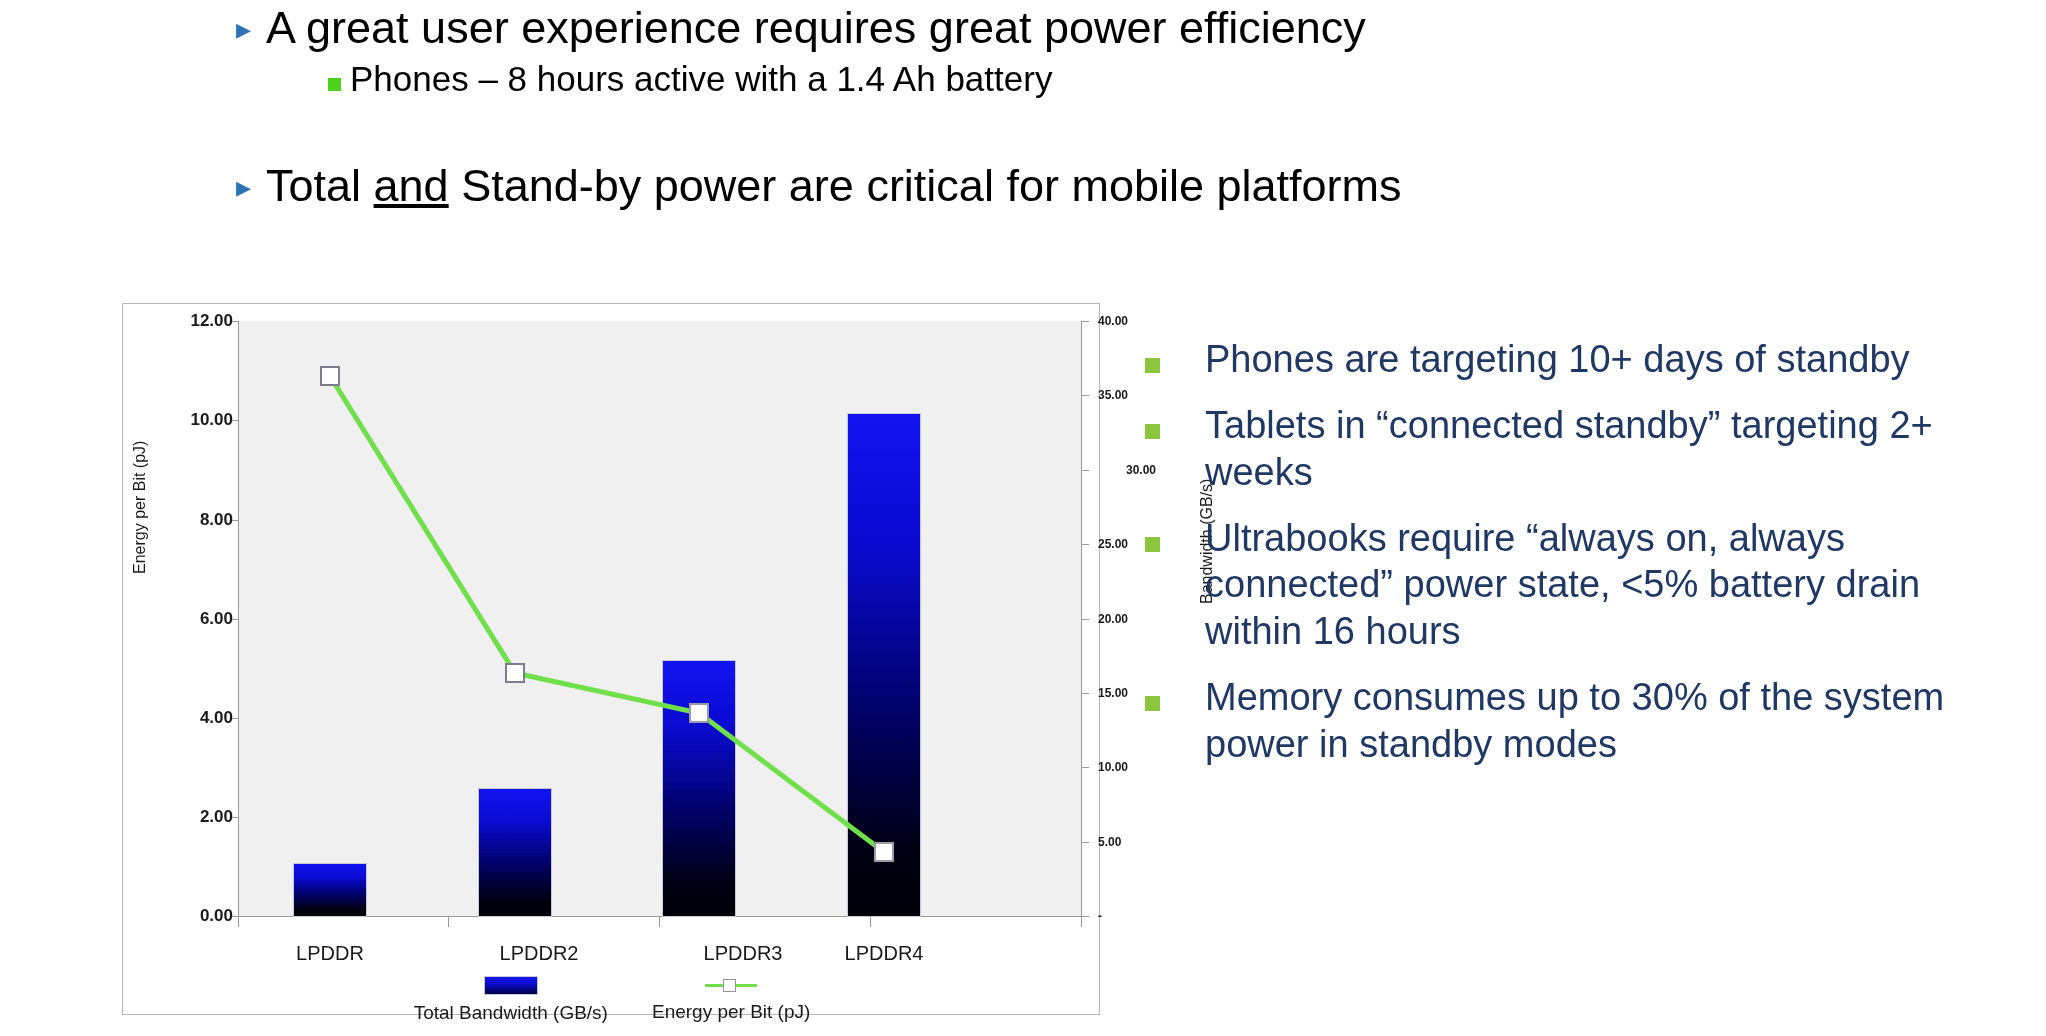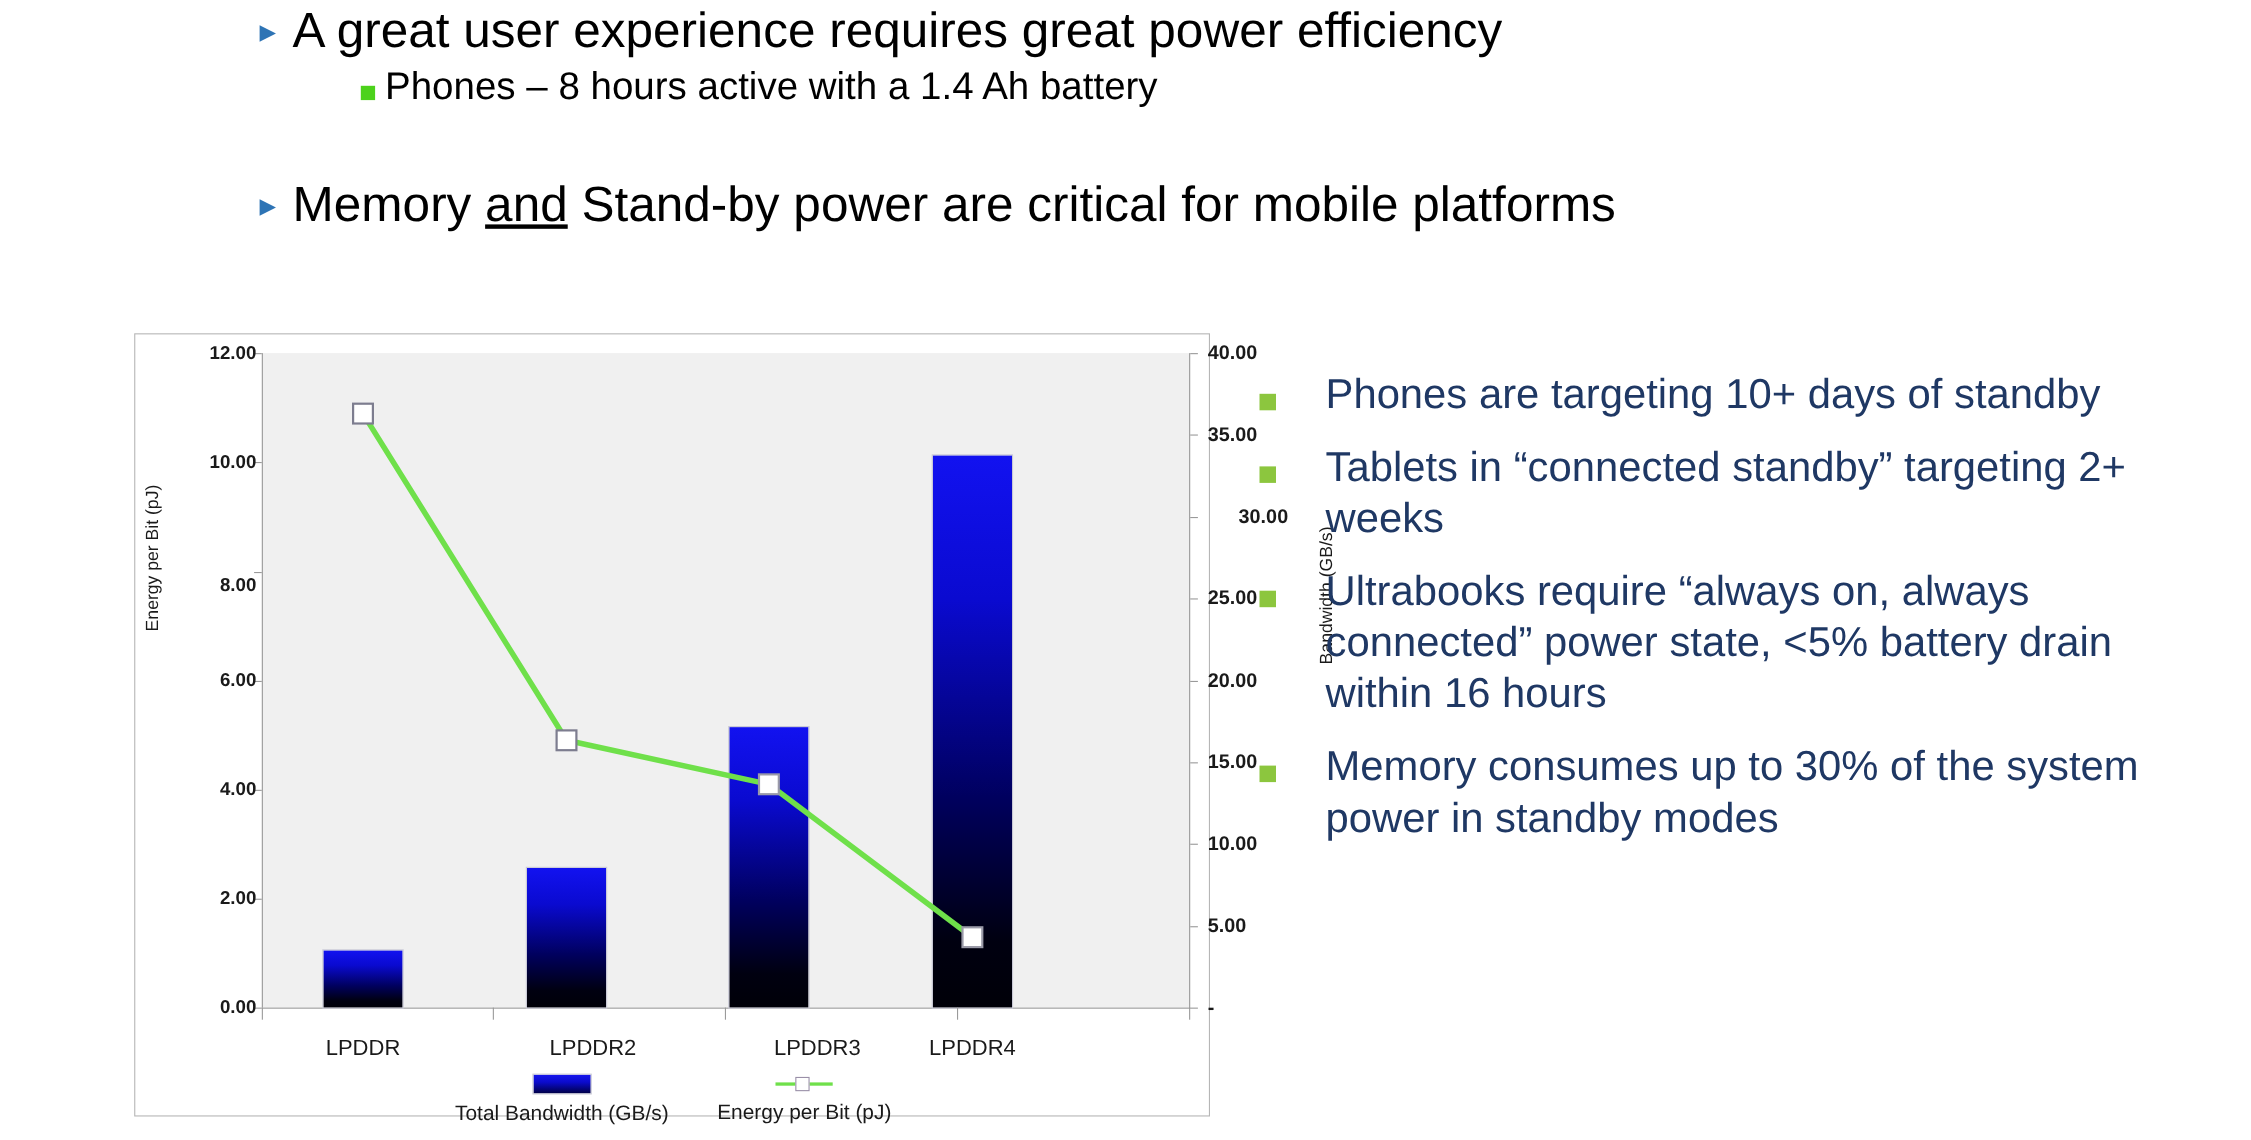--- a/index.html
+++ b/index.html
@@ -124,21 +124,21 @@
     position: absolute;
     left: 108px;
     width: 7px;
     height: 1px;
     background: #9a9a9a;
   }
   
   .ytick-r {
     position: absolute;
     left: 975px;
-    font-size: 18px;
+    font-size: 12px;
     font-weight: bold;
     color: #1a1a1a;
     transform: translateY(-50%);
     white-space: nowrap;
   }
   .ytick-r-mark {
     position: absolute;
     left: 959px;
     width: 7px;
     height: 1px;
@@ -280,41 +280,41 @@
 
   <div class="lvl2-row">
     <div class="lvl2-bullet"></div>
     <div class="lvl2-text">Phones – 8 hours active with a 1.4 Ah battery</div>
   </div>
 
   <div class="gap-row"></div>
 
   <div class="lvl1-row">
     <div class="lvl1-bullet">▸</div>
-    <div class="lvl1-text"><span>Memory </span><span class="u">and</span><span>  Stand-by power are critical for mobile platforms</span></div>
+    <div class="lvl1-text"><span>Total </span><span class="u">and</span><span>  Stand-by power are critical for mobile platforms</span></div>
   </div>
 
 </div>
 
 <div class="chart-frame">
 
   <div class="plot-area"></div>
   <div class="plot-baseline"></div>
   <div class="axis-right-line"></div>
 
   <div class="ytick-l-mark" style="top:612px;"></div>
   <div class="ytick-l" style="top:612px;">0.00</div>
   <div class="ytick-l-mark" style="top:513px;"></div>
   <div class="ytick-l" style="top:513px;">2.00</div>
   <div class="ytick-l-mark" style="top:414px;"></div>
   <div class="ytick-l" style="top:414px;">4.00</div>
   <div class="ytick-l-mark" style="top:315px;"></div>
   <div class="ytick-l" style="top:315px;">6.00</div>
   <div class="ytick-l-mark" style="top:216px;"></div>
-  <div class="ytick-l" style="top:228px;">8.00</div>
+  <div class="ytick-l" style="top:216px;">8.00</div>
   <div class="ytick-l-mark" style="top:116px;"></div>
   <div class="ytick-l" style="top:116px;">10.00</div>
   <div class="ytick-l-mark" style="top:17px;"></div>
   <div class="ytick-l" style="top:17px;">12.00</div>
 
   <div class="axis-title-left">Energy per Bit (pJ)</div>
 
   <div class="ytick-r-mark" style="top:612px;"></div>
   <div class="ytick-r" style="top:612px;">-</div>
   <div class="ytick-r-mark" style="top:538px;"></div>

